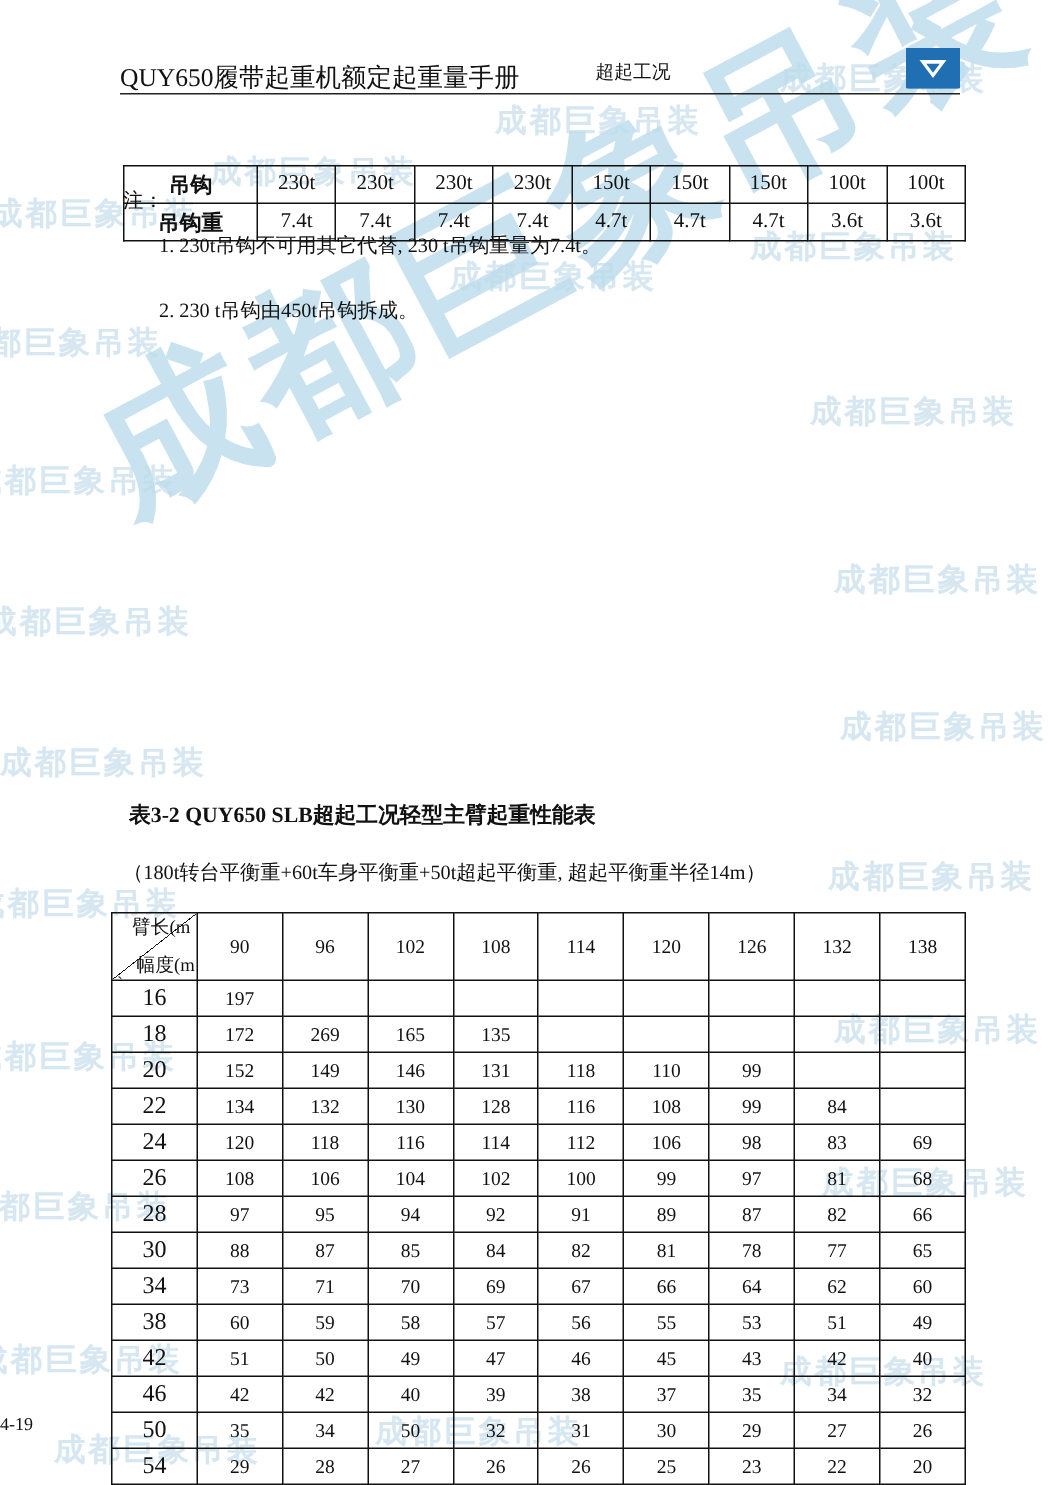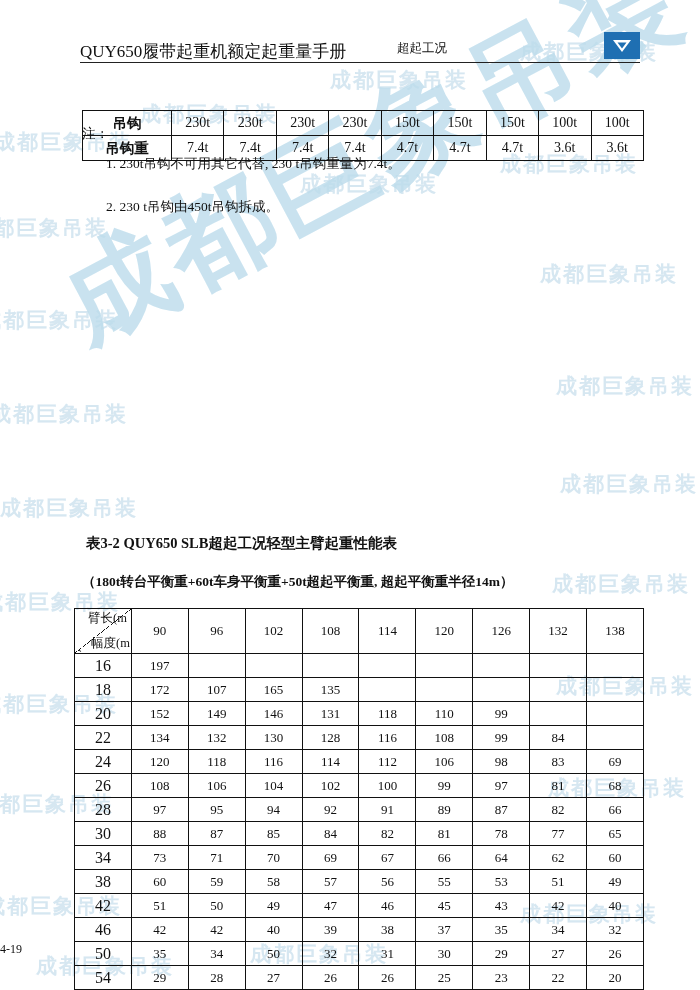--- a/index.html
+++ b/index.html
@@ -148,21 +148,21 @@
     top: 534px;
     font-size: 14.5px;
     font-weight: bold;
     white-space: nowrap;
   }
   .table-subtitle {
     position: absolute;
     left: 82px;
     top: 573px;
     font-size: 13.5px;
-    font-weight: bold;
+    font-weight: normal;
     white-space: nowrap;
   }
 
   
   .main-table {
     position: absolute;
     left: 74px;
     top: 608px;
     width: 570px;
   }
@@ -338,21 +338,21 @@
           <td></td>
           <td></td>
           <td></td>
           <td></td>
           <td></td>
           <td></td>
         </tr>
         <tr>
           <td class="radius">18</td>
           <td>172</td>
-          <td>107</td>
+          <td>269</td>
           <td>165</td>
           <td>135</td>
           <td></td>
           <td></td>
           <td></td>
           <td></td>
           <td></td>
         </tr>
         <tr>
           <td class="radius">20</td>

